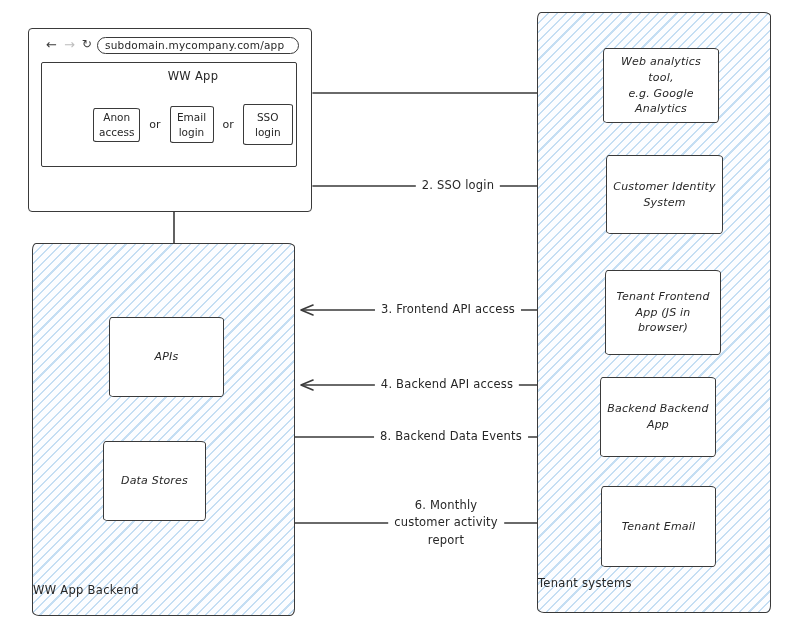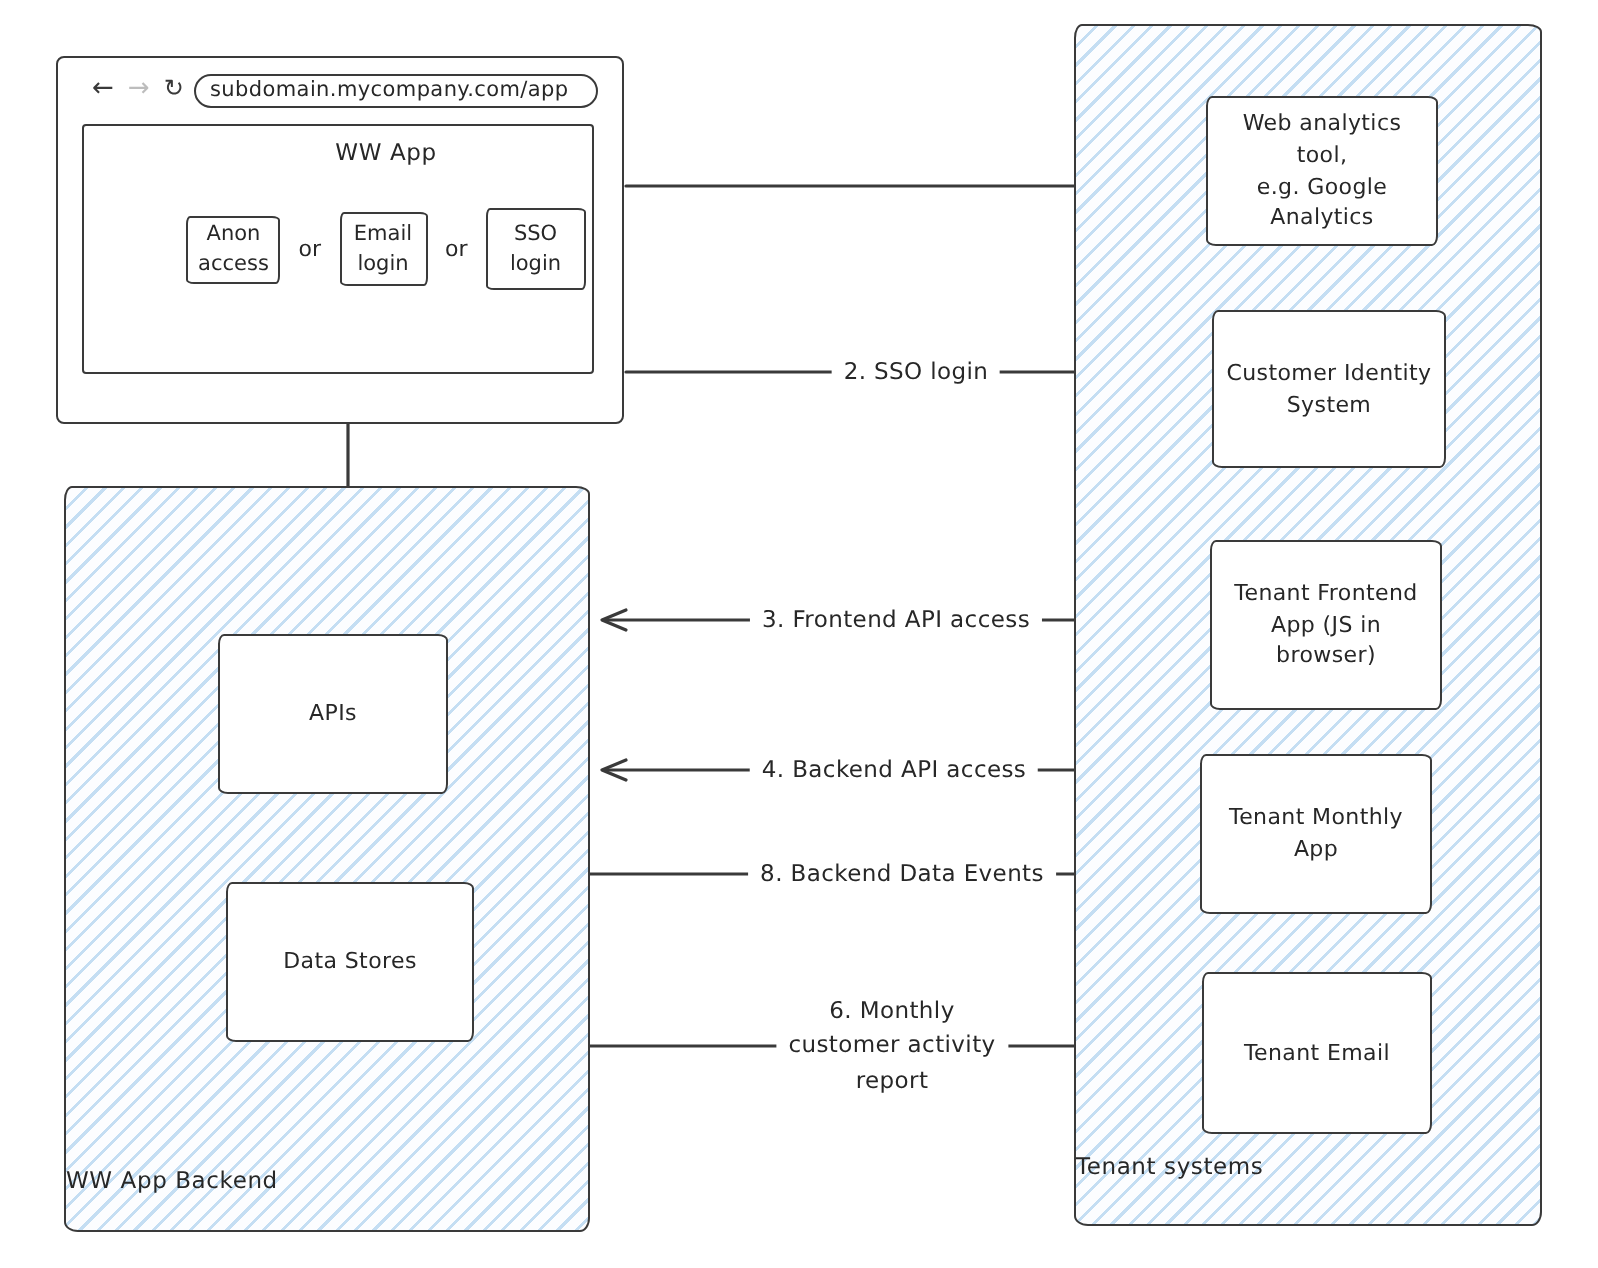--- a/index.html
+++ b/index.html
@@ -27,20 +27,21 @@
     background:#ffffff;
     border:1.5px solid #3a3a3a;
     border-radius:3px 5px 3px 5px / 5px 3px 5px 3px;
     box-sizing:border-box;
     position:absolute;
     display:flex;align-items:center;justify-content:center;
     text-align:center;
     font-size:11px;line-height:1.45;letter-spacing:0.2px;
     white-space:pre-line;
     padding:4px;
+    font-style:italic;
   }
   .container-title{
     position:absolute;left:0;right:0;
     text-align:left;
     font-size:11.5px;letter-spacing:0.3px;
   }
   
   .browser{left:28px;top:28px;width:284px;height:184px;background:#fff;}
   .toolbar{
     position:absolute;left:0;top:0;right:0;height:30px;
@@ -50,21 +51,21 @@
   .navicon.fwd{color:#bdbdbd;}
   .navicon.refresh{font-size:12px;}
   .urlbar{
     position:absolute;left:68px;top:8px;width:202px;height:17px;
     border:1.4px solid #3a3a3a;border-radius:9px;
     box-sizing:border-box;background:#fff;
     font-size:10.5px;line-height:14px;letter-spacing:0.2px;
     padding:0 7px;overflow:hidden;white-space:nowrap;
   }
   .appframe{
-    position:absolute;left:12px;top:33px;width:256px;height:125px;
+    position:absolute;left:12px;top:33px;width:256px;height:105px;
     border:1.5px solid #3a3a3a;border-radius:2px;
     box-sizing:border-box;background:#fff;
     display:flex;flex-direction:column;align-items:center;padding-left:48px;
   }
   .apptitle{margin-top:6px;font-size:11.5px;letter-spacing:0.3px;}
   .optrow{
     display:flex;align-items:center;justify-content:center;
     gap:9px;margin-top:21px;
   }
   .optbox{
@@ -144,32 +145,32 @@
 login</div>
         <span class="orlbl">or</span>
         <div class="optbox opt-c">SSO
 login</div>
       </div>
     </div>
   </div>
 
   <div class="sketch hatch" style="left:32px;top:243px;width:263px;height:373px;">
     <div class="whitebox" style="left:76px;top:73px;width:115px;height:80px;">APIs</div>
-    <div class="whitebox" style="left:80px;top:197px;width:124px;height:80px;">Data Stores</div>
+    <div class="whitebox" style="left:70px;top:197px;width:103px;height:80px;">Data Stores</div>
     <div class="container-title" style="bottom:18px;">WW App Backend</div>
   </div>
 
   <div class="sketch hatch" style="left:537px;top:12px;width:234px;height:601px;">
     <div class="whitebox" style="left:65px;top:35px;width:116px;height:75px;">Web analytics tool,
 e.g. Google Analytics</div>
     <div class="whitebox" style="left:68px;top:142px;width:117px;height:79px;">Customer Identity
 System</div>
     <div class="whitebox" style="left:67px;top:257px;width:116px;height:85px;">Tenant Frontend
 App (JS in browser)</div>
-    <div class="whitebox" style="left:62px;top:364px;width:116px;height:80px;">Tenant Monthly App</div>
+    <div class="whitebox" style="left:62px;top:364px;width:116px;height:80px;">Backend Backend App</div>
     <div class="whitebox" style="left:63px;top:473px;width:115px;height:81px;">Tenant Email</div>
     <div class="container-title" style="bottom:22px;">Tenant systems</div>
   </div>
 
   <div class="flow-label" style="left:458px;top:186px;">2. SSO login</div>
   <div class="flow-label" style="left:448px;top:310px;">3. Frontend API access</div>
   <div class="flow-label" style="left:447px;top:385px;">4. Backend API access</div>
   <div class="flow-label" style="left:451px;top:437px;">8. Backend Data Events</div>
   <div class="flow-label" style="left:446px;top:523px;">6. Monthly
 customer activity

